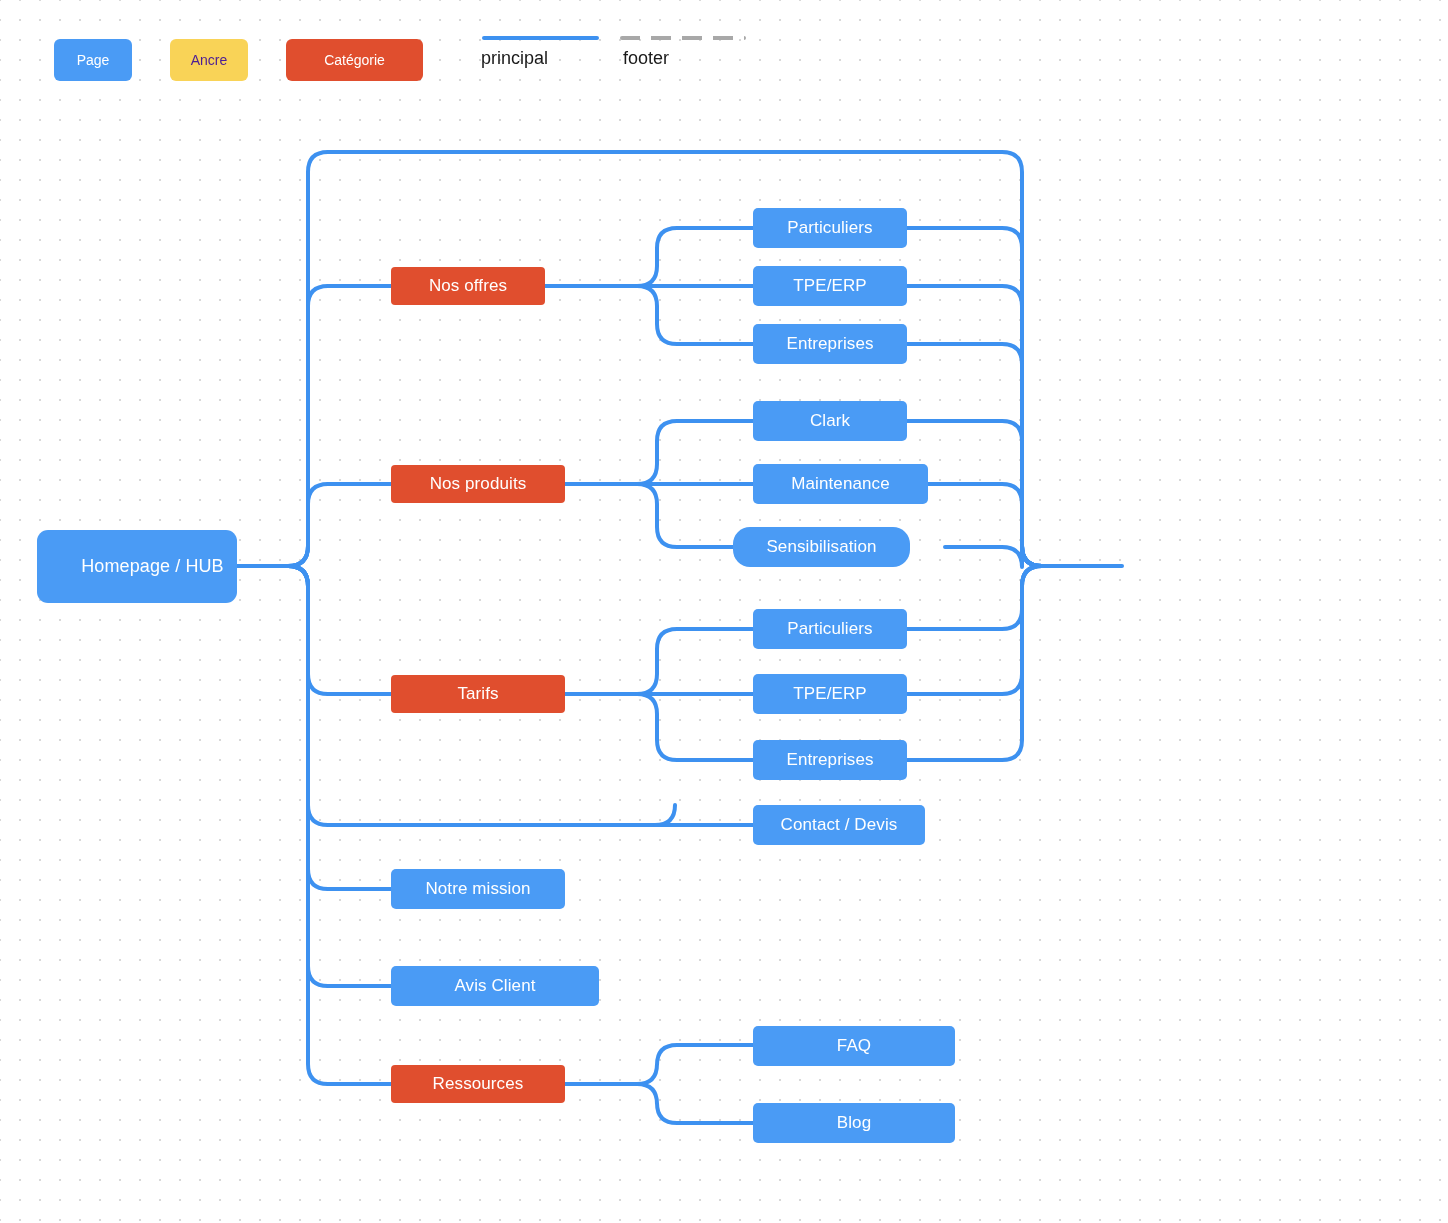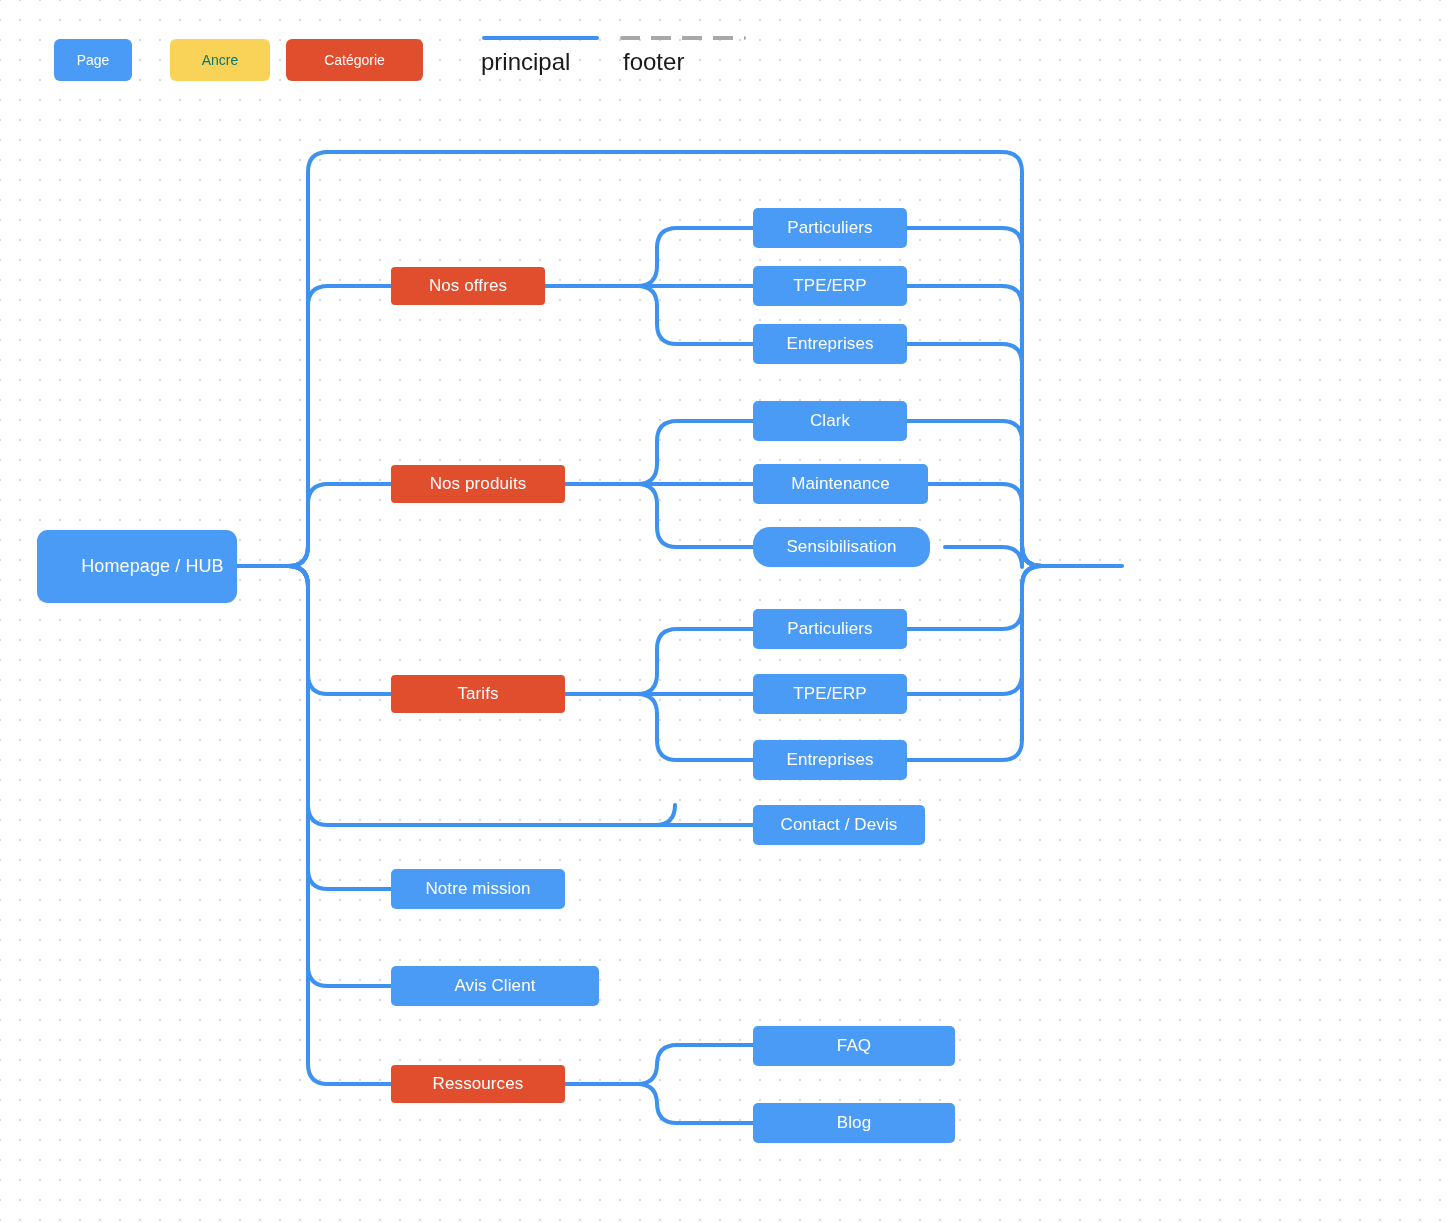--- a/index.html
+++ b/index.html
@@ -41,31 +41,31 @@
   .chip{
     position:absolute;
     display:flex;align-items:center;justify-content:center;
     box-sizing:border-box;
     font-size:14px;
     border-radius:6px;
     color:#fff;
     height:42px;
   }
   .chip.page{background:#4a9bf5;left:54px;top:39px;width:78px;}
-  .chip.ancre{background:#f9d357;color:#0f766e;left:170px;top:39px;width:100px;}
+  .chip.ancre{background:#f9d357;color:#4c1d95;left:170px;top:39px;width:78px;}
   .chip.categorie{background:#e04e2e;left:286px;top:39px;width:137px;}
 
   .lg-line{position:absolute;height:4px;border-radius:2px;}
   .lg-line.solid{background:#3d91f0;left:482px;top:36px;width:117px;}
   .lg-line.dashed{
     left:620px;top:36px;width:126px;height:4px;
     background:repeating-linear-gradient(to right,#a8a8a8 0 20px,transparent 20px 31px);
   }
   .lg-label{
-    position:absolute;font-size:24px;color:#1a1a1a;top:48px;
+    position:absolute;font-size:18px;color:#1a1a1a;top:48px;
   }
   .lg-label.principal{left:481px;}
   .lg-label.footer{left:623px;}
 </style>
 </head>
 <body>
 
 <div id="canvas">
 
   <svg id="edges" viewBox="0 0 1448 1223" xmlns="http://www.w3.org/2000/svg">
@@ -172,21 +172,21 @@
   <div class="node page" style="left:753px;top:324px;width:154px;height:40px;">
     <span>Entreprises</span>
   </div>
 
   <div class="node page" style="left:753px;top:401px;width:154px;height:40px;">
     <span>Clark</span>
   </div>
   <div class="node page" style="left:753px;top:464px;width:175px;height:40px;">
     <span>Maintenance</span>
   </div>
-  <div class="node page" style="left:753px;top:527px;width:177px;height:40px;border-radius:17px;">
+  <div class="node page" style="left:733px;top:527px;width:177px;height:40px;border-radius:17px;">
     <span>Sensibilisation</span>
   </div>
 
   <div class="node page" style="left:753px;top:609px;width:154px;height:40px;">
     <span>Particuliers</span>
   </div>
   <div class="node page" style="left:753px;top:674px;width:154px;height:40px;">
     <span>TPE/ERP</span>
   </div>
   <div class="node page" style="left:753px;top:740px;width:154px;height:40px;">

